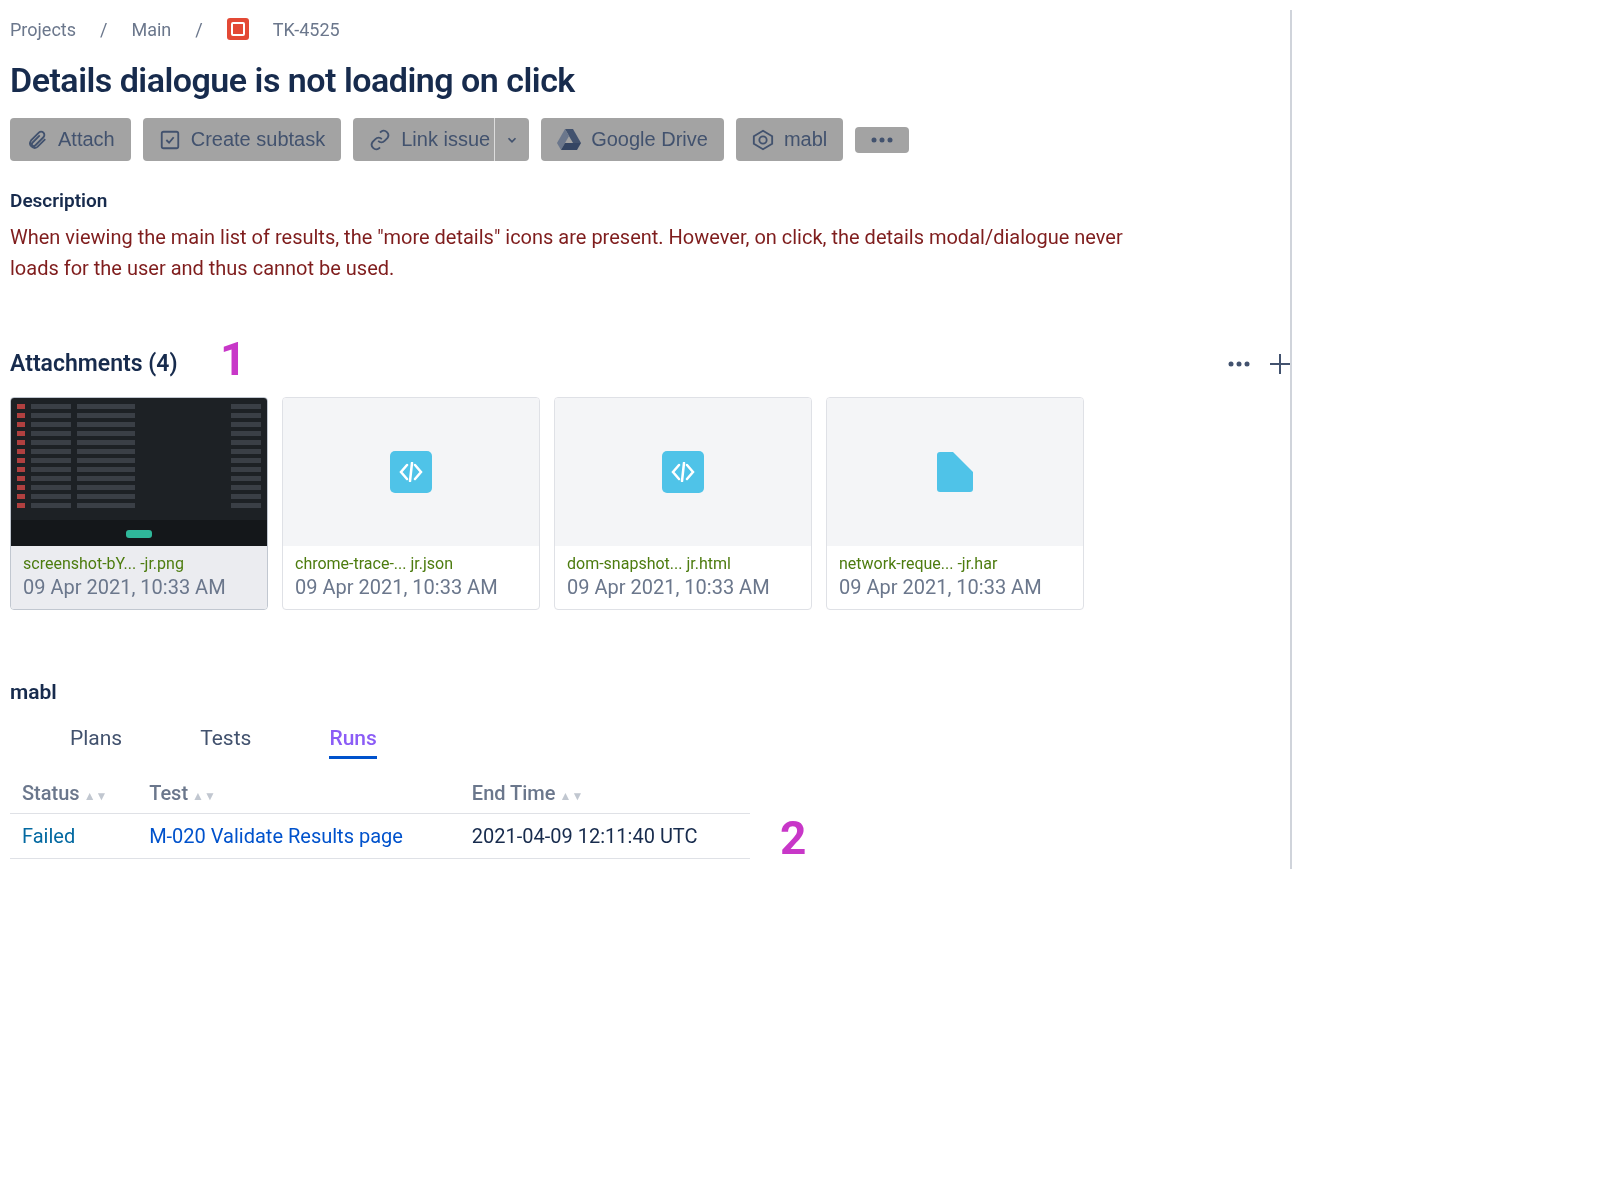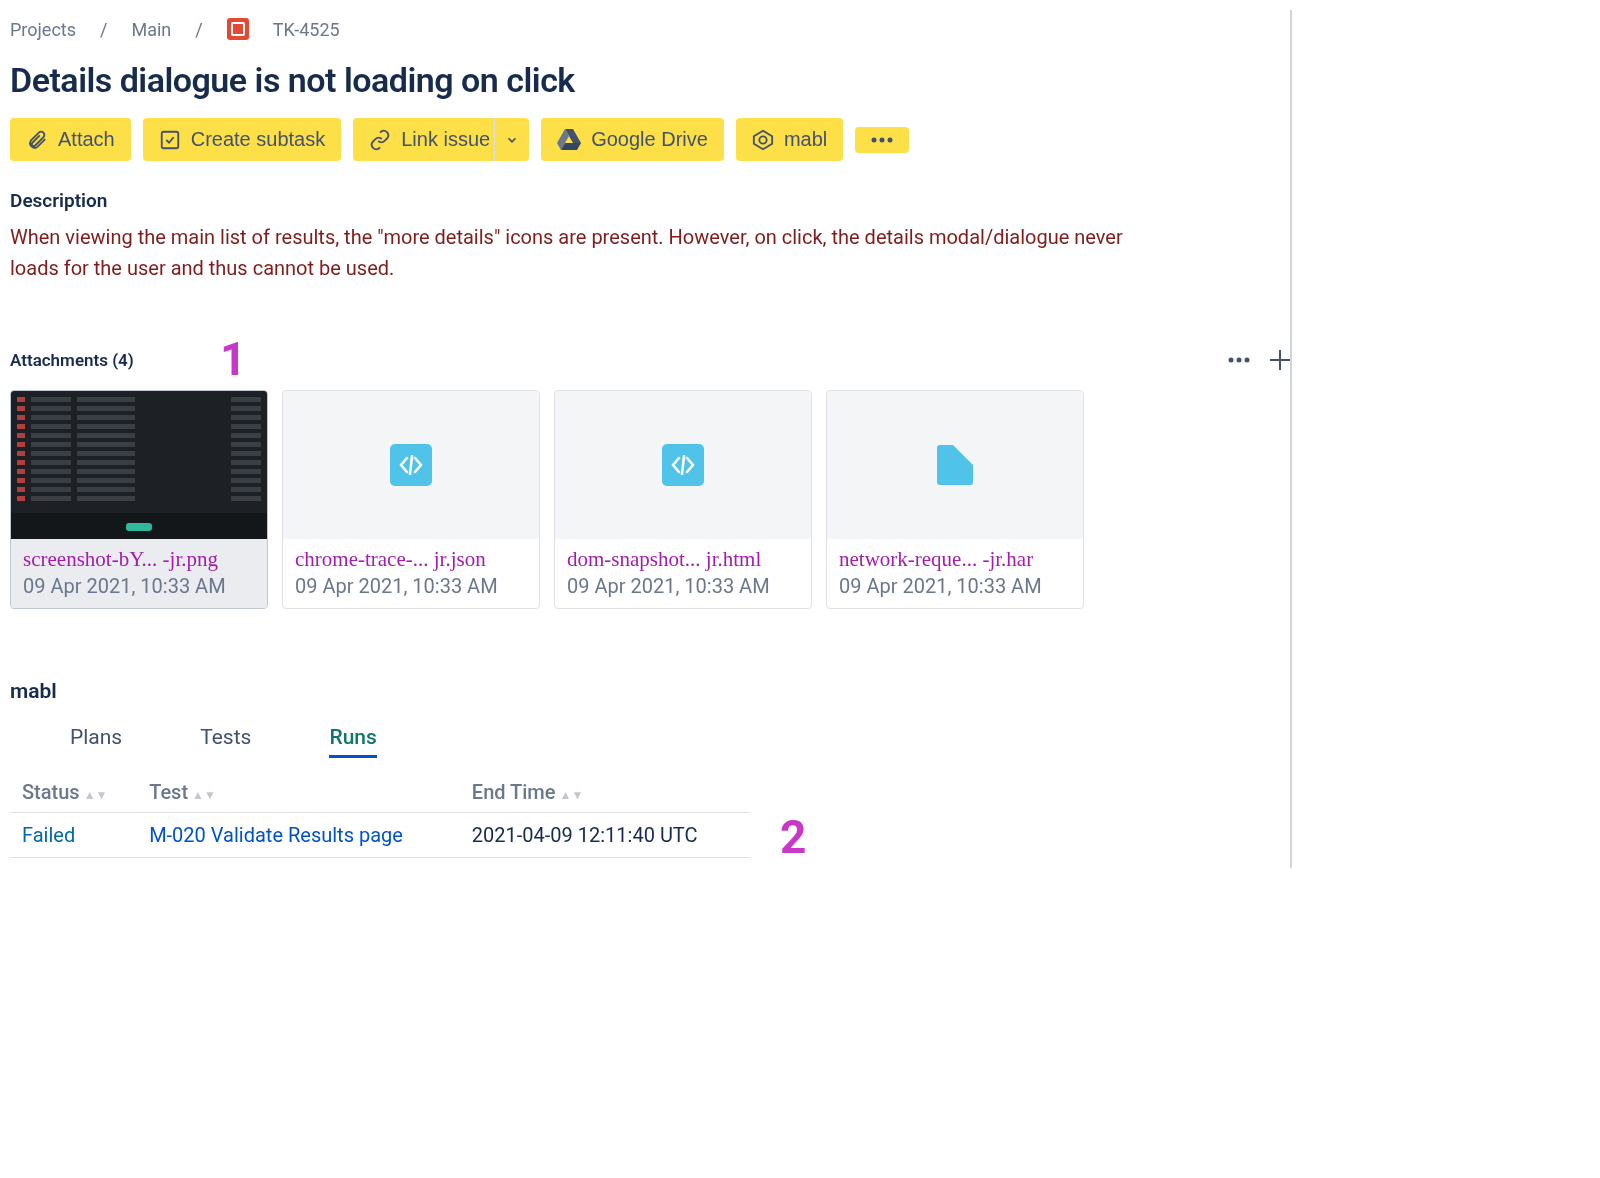--- a/index.html
+++ b/index.html
@@ -34,21 +34,21 @@
   font-weight: 600;
   letter-spacing: -0.5px;
   color: #172B4D;
   margin: 6px 0 18px 0;
 }
 .toolbar {
   display: flex; gap: 12px; align-items: center;
   margin-bottom: 28px;
 }
 .btn {
-  background: #fde047;
+  background: #a3a3a3;
   border: none;
   border-radius: 4px;
   padding: 10px 16px;
   font-size: 20px;
   color: #42526E;
   display: inline-flex;
   align-items: center;
   gap: 10px;
   cursor: pointer;
   font-weight: 500;
@@ -61,21 +61,21 @@
   font-size: 19px; font-weight:600; color:#172B4D; margin-bottom: 10px;
 }
 .desc-body {
   font-size: 20px; color:#7f1d1d; line-height: 1.55; max-width: 1130px;
 }
 .attachments-header {
   display:flex; align-items:center; justify-content: space-between;
   margin-top: 66px;
   position: relative;
 }
-.attachments-heading { font-size: 17px; font-weight:600; }
+.attachments-heading { font-size: 23px; font-weight:600; }
 .att-actions { display:flex; gap:20px; align-items:center; color:#42526E; }
 .annot {
   position:absolute;
   font-size: 46px;
   font-weight: 700;
   color: #C837C8;
 }
 .annot1 { left: 210px; top: -18px; }
 .annot2 { left: 770px; bottom: -6px; }
 .cards { display:flex; gap:14px; margin-top: 20px; }
@@ -109,27 +109,27 @@
 .code-icon {
   width:42px;height:42px;background:#4FC3E8;border-radius:5px;
   display:flex;align-items:center;justify-content:center;color:#fff;font-weight:700;
 }
 .file-icon {
   width:36px;height:40px;background:#4FC3E8;border-radius:3px;
   position:relative;
 }
 .file-icon::after{content:'';position:absolute;top:0;right:0;border-width:10px;border-style:solid;border-color:#F4F5F7 #F4F5F7 transparent transparent;}
 .card .meta { padding: 8px 12px 10px 12px; }
-.card .fname { font-size: 21px; color:#a21caf; white-space:nowrap; overflow:hidden; text-overflow:ellipsis;font-family:Liberation Serif, serif; }
+.card .fname { font-size: 16px; color:#4d7c0f; white-space:nowrap; overflow:hidden; text-overflow:ellipsis; }
 .card .fdate { font-size: 20px; color:#6B778C; margin-top:2px; }
 .mabl-section { margin-top: 70px; }
 .mabl-heading { font-size: 21px; font-weight:600; margin-bottom: 22px; }
 .tabs { display:flex; gap:30px; border-bottom: 0; font-size:21px; padding-left:12px; margin-bottom:14px;}
 .tab { color:#42526E; padding-bottom:6px; cursor:pointer;margin-left:48px; }
-.tab.active { color:#0f766e; border-bottom:3px solid #0052CC; font-weight:500;}
+.tab.active { color:#8b5cf6; border-bottom:3px solid #0052CC; font-weight:500;}
 table.runs { width: 740px; border-collapse: collapse; font-size:20px; }
 table.runs th { text-align:left; color:#6B778C; font-weight:500; padding:8px 12px; border-bottom:1px solid #DFE1E6; white-space:nowrap;}
 table.runs td { padding:10px 12px; border-bottom:1px solid #DFE1E6; }
 .sort { color:#C1C7D0; font-size:12px; margin-left:4px; display:inline-flex;flex-direction:column;line-height:6px;}
 .status-failed { color:#0369a1; }
 .link { color:#0052CC; }
 .runs-wrapper { position:relative; }
 .divider-right {
   position: absolute;
   top: 0;

